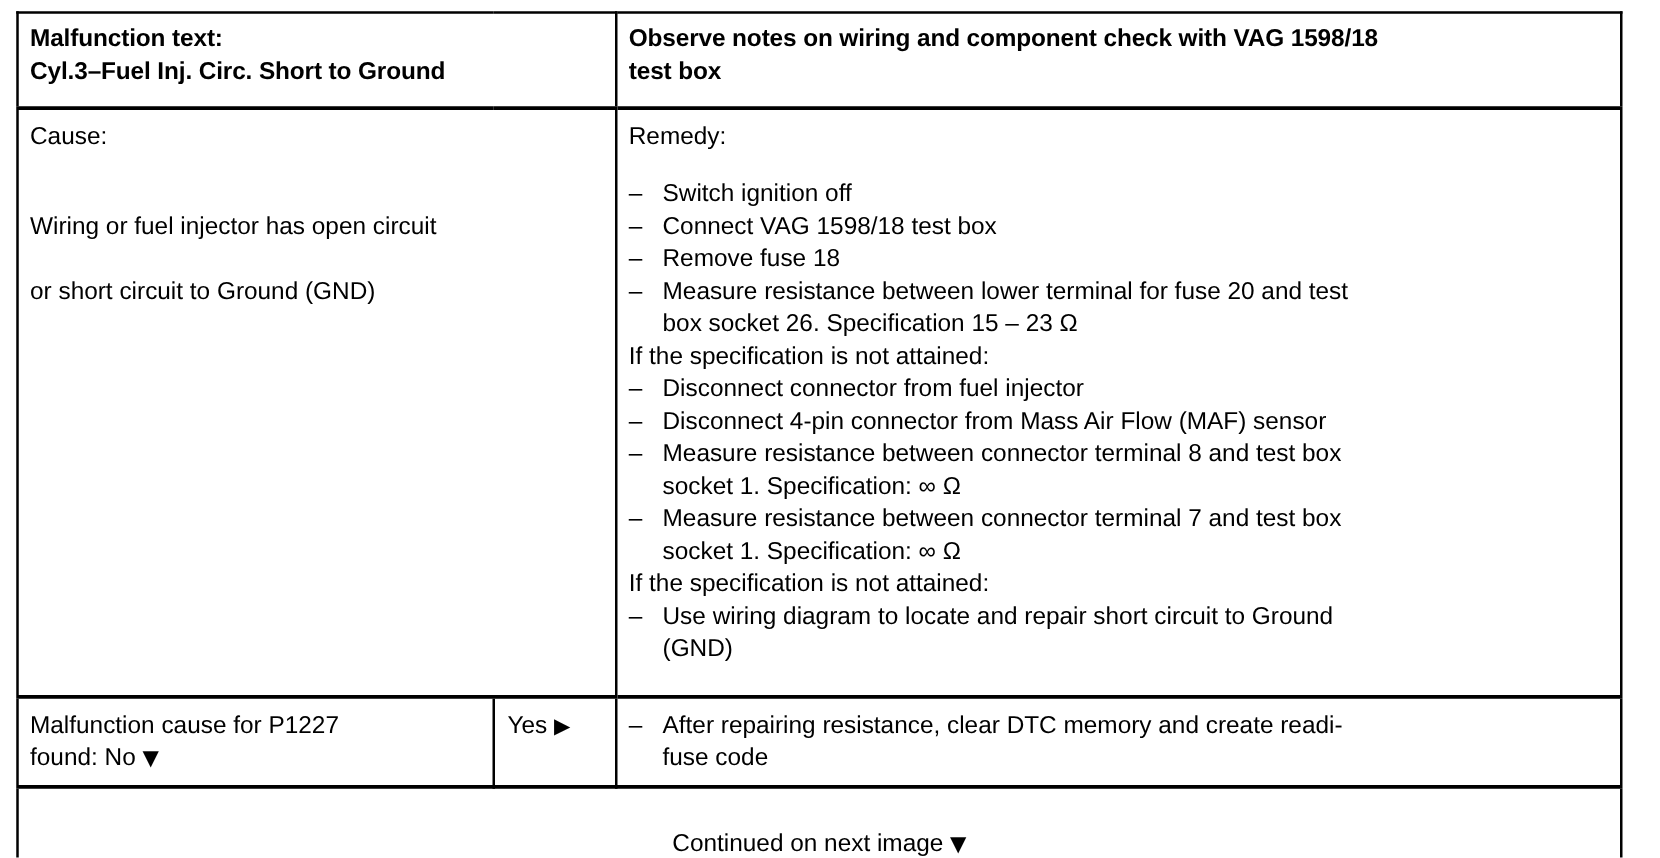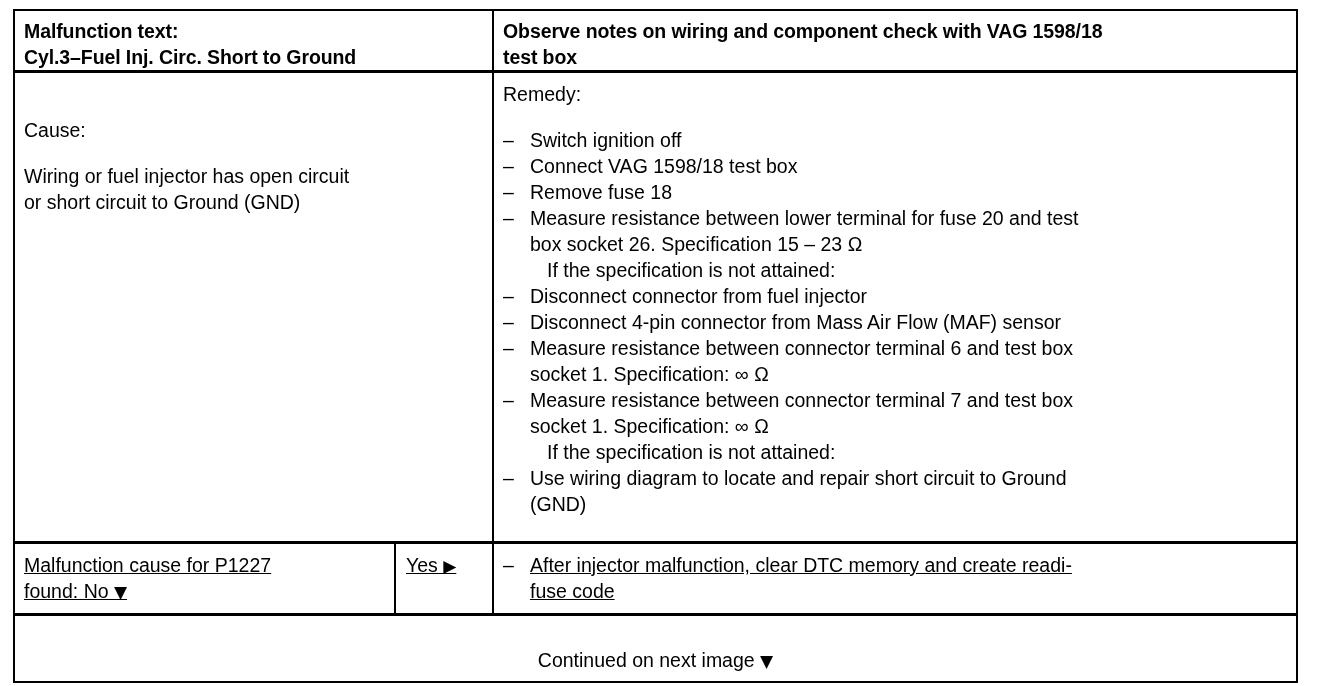--- a/index.html
+++ b/index.html
@@ -42,41 +42,41 @@
   
   .col-left   { width: 381px; }
   .col-mid    { width: 98px;  }
   .col-right  { width: 804px; }
 
   
   .hdr-cell {
     border-bottom-width: 3px !important;
   }
   .hdr-inner {
-    padding: 7px 8px 0 9px;
+    padding: 7px 8px 15px 9px;
     font-weight: bold;
     font-size: 19.5px;
     line-height: 26px;
     letter-spacing: -0.1px;
   }
   .hdr-inner .ln { display: block; white-space: nowrap; }
 
   
   .body-cell-left {
     height: 468px;
   }
   .cause-inner {
     padding: 8px 8px 8px 9px;
     font-size: 19.5px;
     line-height: 26px;
   }
-  .cause-title { display: block; margin-top: 36px; }
+  .cause-title { display: block; }
   .cause-gap { display: block; height: 20px; }
   .cause-text { display: block; }
-  .cause-text .ln { display: block; }
+  .cause-text .ln { display: block; margin-top: 26px; }
 
   .remedy-inner {
     padding: 8px 12px 8px 9px;
     font-size: 19.5px;
     line-height: 26px;
   }
   .remedy-title { display: block; }
   .remedy-gap { display: block; height: 20px; }
 
   .rlist { display: block; }
@@ -89,42 +89,41 @@
     position: absolute;
     left: 0;
     top: 0;
   }
   .ritem .cont {
     display: block;
   }
   .rplain {
     display: block;
     padding-left: 0;
-    margin-left: 44px;
   }
 
   
   .dec-left-inner {
     padding: 8px 8px 9px 9px;
     font-size: 19.5px;
     line-height: 26px;
   }
   .dec-left-inner .ln { display: block; }
   .dec-mid-inner {
     padding: 8px 6px 9px 10px;
     font-size: 19.5px;
     line-height: 26px;
     white-space: nowrap;
   }
   .dec-right-inner {
     padding: 8px 8px 9px 9px;
     font-size: 19.5px;
     line-height: 26px;
   }
-  .dec-row td { border-top-width: 3px !important; text-decoration: underline; }
+  .dec-row td { border-top-width: 3px !important; }
 
   
   .foot-row td { border-top-width: 3px !important; }
   .foot-inner {
     padding: 7px 0 8px 0;
     text-align: center;
     font-size: 19.5px;
     line-height: 26px;
     margin-top: 24px;
   }
@@ -200,21 +199,21 @@
                 <span class="ritem">
                   <span class="dash">–</span>
                   <span class="cont">Disconnect connector from fuel injector</span>
                 </span>
                 <span class="ritem">
                   <span class="dash">–</span>
                   <span class="cont">Disconnect 4-pin connector from Mass Air Flow (MAF) sensor</span>
                 </span>
                 <span class="ritem">
                   <span class="dash">–</span>
-                  <span class="cont">Measure resistance between connector terminal 6 and test box</span>
+                  <span class="cont">Measure resistance between connector terminal 8 and test box</span>
                   <span class="cont">socket 1.  Specification: ∞ Ω</span>
                 </span>
                 <span class="ritem">
                   <span class="dash">–</span>
                   <span class="cont">Measure resistance between connector terminal 7 and test box</span>
                   <span class="cont">socket 1.  Specification: ∞ Ω</span>
                 </span>
                 <span class="ritem rplain">
                   <span class="cont">If the specification is not attained:</span>
                 </span>
@@ -235,21 +234,21 @@
             <span class="ln"><span>found: No </span><span class="tri-down sym">▼</span></span>
           </div>
         </td>
         <td>
           <div class="dec-mid-inner"><span>Yes </span><span class="tri-right sym">▶</span></div>
         </td>
         <td>
           <div class="dec-right-inner">
             <span class="ritem">
               <span class="dash">–</span>
-              <span class="cont">After injector malfunction, clear DTC memory and create readi-</span>
+              <span class="cont">After repairing resistance, clear DTC memory and create readi-</span>
               <span class="cont">fuse code</span>
             </span>
           </div>
         </td>
       </tr>
 
       <tr class="foot-row">
         <td colspan="3">
           <div class="foot-inner"><span>Continued on next image </span><span class="tri-down sym">▼</span></div>
         </td>

